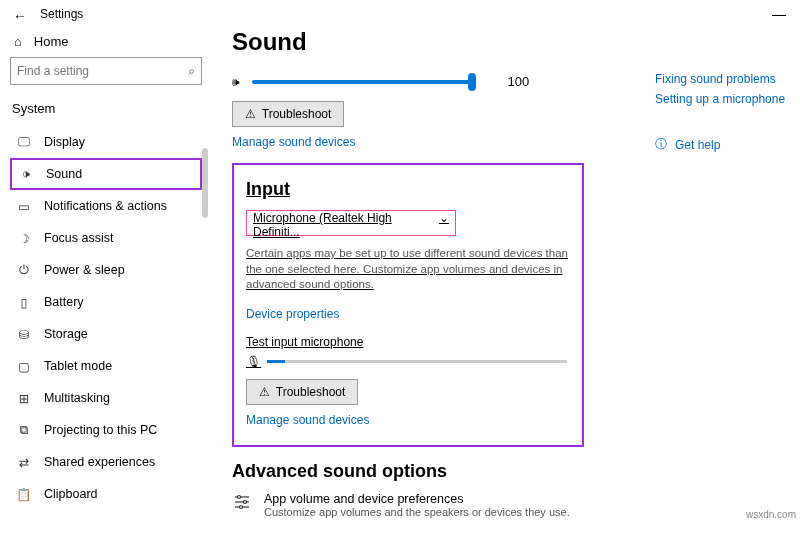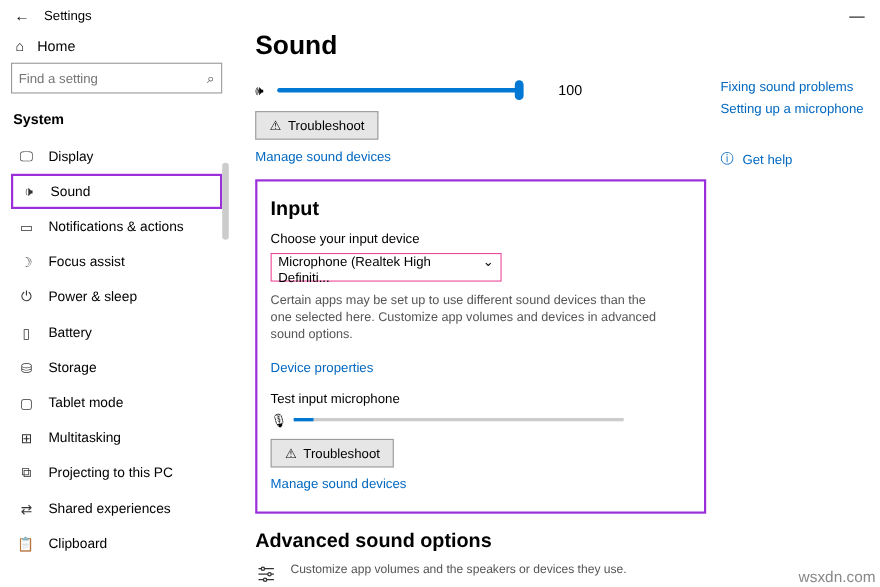--- a/index.html
+++ b/index.html
@@ -7,49 +7,49 @@
   .titlebar { display: flex; align-items: center; height: 28px; padding: 0 8px; }
   .titlebar .back { width: 24px; text-align: center; font-size: 14px; }
   .titlebar .title { margin-left: 8px; font-size: 12px; }
   .titlebar .min { margin-left: auto; margin-right: 6px; font-size: 14px; }
   .wrap { display: flex; height: calc(100% - 28px); }
   .sidebar { width: 208px; padding: 0 6px 0 10px; position: relative; }
   .home { display: flex; align-items: center; gap: 12px; padding: 6px 4px 8px; font-size: 13px; }
   .search { display: flex; align-items: center; border: 1px solid #999; height: 28px; padding: 12px 6px; margin-bottom: 12px; }
   .search input { border: none; outline: none; flex: 1; font-size: 12px; background: transparent; }
   .search .sicon { color: #555; }
-  .group { font-weight: 700; font-size: 13px; padding: 4px 2px 10px; }
+  .group { font-weight: 400; font-size: 13px; padding: 4px 2px 10px; }
   .nav { list-style: none; }
   .nav li { display: flex; align-items: center; gap: 12px; height: 32px; padding: 0 6px; font-size: 12.5px; cursor: default; }
   .nav li.selected { border: 2px solid #9b2fd9; }
   .nav .icon { width: 16px; display: inline-flex; justify-content: center; color: #333; }
   .scrollbar { position: absolute; right: 0; top: 120px; width: 6px; height: 70px; background: #ccc; border-radius: 3px; }
   .main { flex: 1; padding: 0 12px 0 24px; overflow: hidden; }
   h1 { font-size: 24px; font-weight: 600; margin-bottom: 18px; }
   h2 { font-size: 18px; font-weight: 600; margin: 6px 0 10px; }
   .vol-row { display: flex; align-items: center; gap: 12px; margin-bottom: 12px; }
   .slider { position: relative; width: 220px; height: 4px; background: #0078d4; border-radius: 2px; }
   .slider .thumb { position: absolute; right: -4px; top: -7px; width: 8px; height: 18px; background: #0078d4; border-radius: 4px; }
   .vol-val { margin-left: 24px; font-size: 13px; }
   .btn { display: inline-flex; align-items: center; gap: 6px; border: 1px solid #999; background: #e6e6e6; padding: 5px 12px; font-size: 12px; }
   .link { color: #0067c0; font-size: 12px; margin: 8px 0; display: inline-block; }
-  .input-section { border: 2px solid #9b2fd9; padding: 8px 12px 10px; margin-top: 6px; width: 410px; }
+  .input-section { border: 2px solid #9b2fd9; padding: 8px 12px 10px; margin-top: 6px; width: 352px; text-decoration: underline; }
   .field-label { font-size: 12px; margin: 6px 0; }
   .select { display: flex; align-items: flex-start; justify-content: space-between; border: 1px solid #ec4899; width: 210px; height: 26px; padding: 0 6px; font-size: 12px; }
   .desc { font-size: 11.5px; color: #555; margin: 10px 0 6px; max-width: 360px; line-height: 1.35; }
   .mic-row { display: flex; align-items: center; gap: 6px; margin: 4px 0 10px; }
   .mic-bar { position: relative; width: 300px; height: 3px; background: #ccc; }
   .mic-bar .fill { position: absolute; left: 0; top: 0; height: 100%; width: 6%; background: #0078d4; }
   .adv-row { display: flex; gap: 12px; align-items: flex-start; margin-top: 8px; }
   .adv-row .sub { font-size: 11px; color: #555; }
   .adv-row .ttl { font-size: 12.5px; }
   .rightcol { width: 145px; padding-top: 44px; }
   .rightcol .rlink { color: #0067c0; font-size: 12px; display: block; margin-bottom: 6px; }
   .rightcol .help { display: flex; align-items: center; gap: 8px; color: #0067c0; font-size: 12px; margin-top: 30px; }
-  .corner { position: absolute; right: 4px; bottom: 2px; font-size: 14px; color: #888; }
+  .corner { position: absolute; right: 4px; bottom: 14px; font-size: 10px; color: #888; }
   svg { display: block; }
 </style>
 </head>
 <body>
 
 <div class="titlebar">
   <span class="back">←</span>
   <span class="title">Settings</span>
   <span class="min">—</span>
 </div>
@@ -130,21 +130,20 @@
     </div>
 
     <button class="btn">
       <span>⚠</span>
       <span>Troubleshoot</span>
     </button>
     <div><a class="link">Manage sound devices</a></div>
 
     <div class="input-section">
       <h2>Input</h2>
-      <div class="field-label">Choose your input device</div>
       <div class="select">
         <span>Microphone (Realtek High Definiti...</span>
         <span>⌄</span>
       </div>
       <div class="desc">Certain apps may be set up to use different sound devices than the one selected here. Customize app volumes and devices in advanced sound options.</div>
       <a class="link">Device properties</a>
       <div class="field-label">Test input microphone</div>
       <div class="mic-row">
         <span>🎙</span>
         <div class="mic-bar">
@@ -164,20 +163,21 @@
         <svg width="20" height="20" viewBox="0 0 20 20" fill="none" stroke="#333" stroke-width="1.2">
           <line x1="3" y1="5" x2="17" y2="5"></line>
             <circle cx="7" cy="5" r="1.5" fill="#fff"></circle>
           <line x1="3" y1="10" x2="17" y2="10"></line>
             <circle cx="13" cy="10" r="1.5" fill="#fff"></circle>
           <line x1="3" y1="15" x2="17" y2="15"></line>
             <circle cx="9" cy="15" r="1.5" fill="#fff"></circle>
         </svg>
       </span>
       <div>
+        <div class="ttl">App volume and device preferences</div>
         <div class="sub">Customize app volumes and the speakers or devices they use.</div>
       </div>
     </div>
   </div>
 
   <div class="rightcol">
     <a class="rlink">Fixing sound problems</a>
     <a class="rlink">Setting up a microphone</a>
     <div class="help">
       <span>ⓘ</span>

